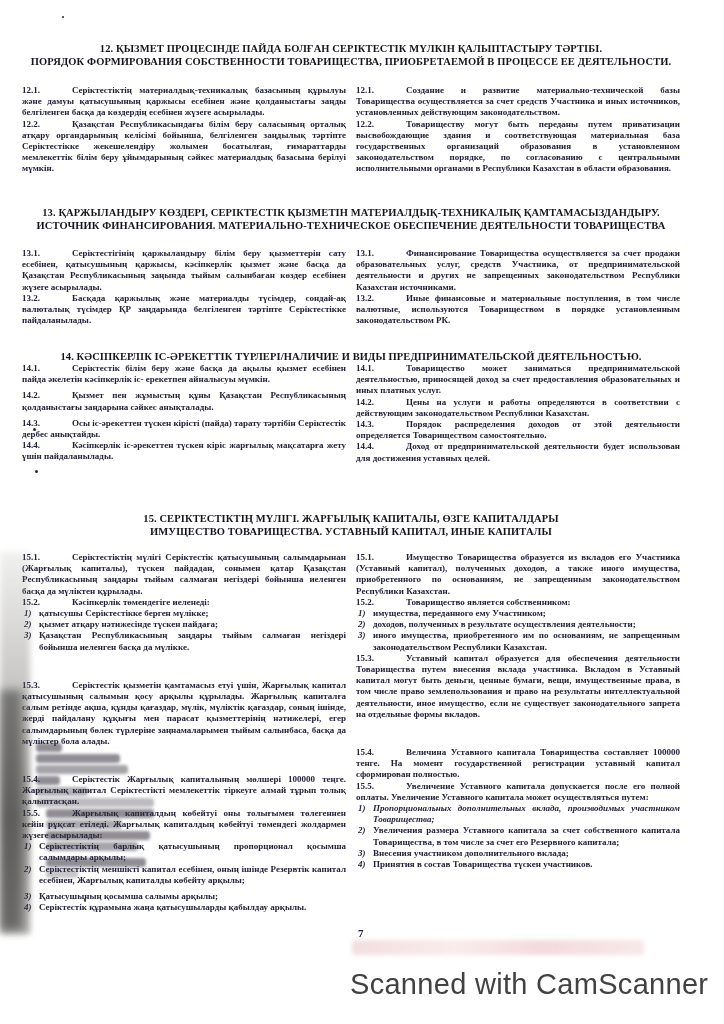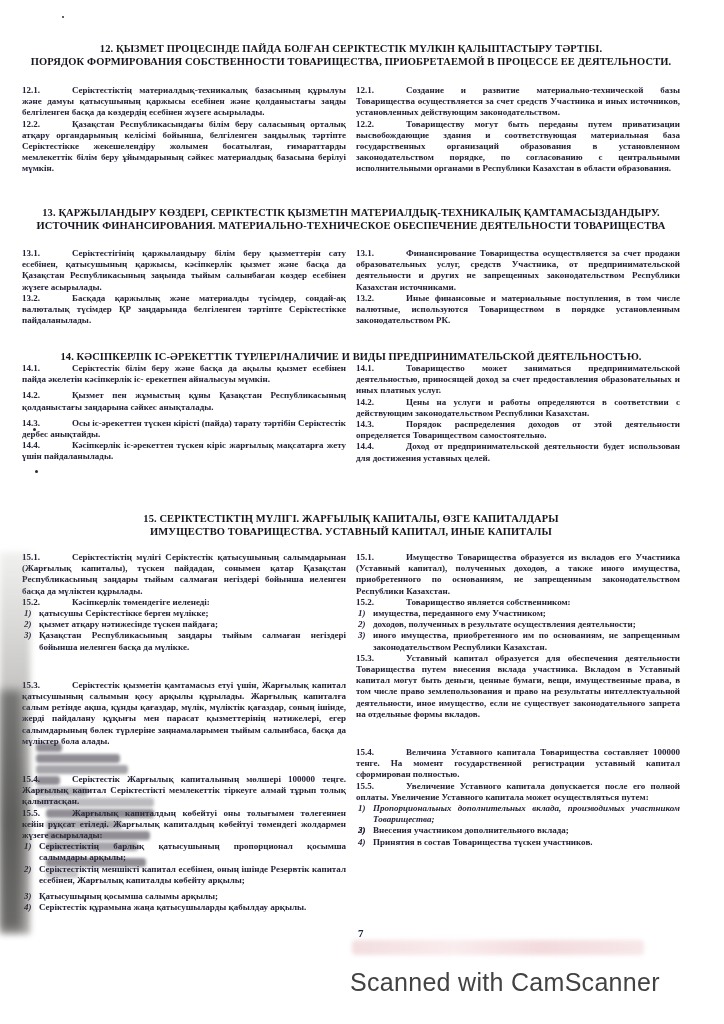--- a/index.html
+++ b/index.html
@@ -29,21 +29,21 @@
   #s12{top:42px;}  #s12 .cols{margin-top:17px;}
   #s13{top:206px;} #s13 .cols{margin-top:16px;}
   #s14{top:350px;} #s14 .cols{}
   #s15{top:512px;} #s15 .cols{margin-top:14px;}
   .pageno{
     position:absolute;left:358px;top:927px;font-size:11px;font-weight:700;color:#23233a;
   }
   .footer-text{
     position:absolute;left:350px;top:968px;
     font-family:"Liberation Sans","DejaVu Sans",sans-serif;
-    font-size:25px;color:#424242;letter-spacing:.3px;white-space:nowrap;
+    font-size:29px;color:#424242;letter-spacing:.3px;white-space:nowrap;
   }
   .wm{
     position:absolute;left:352px;top:940px;width:292px;height:15px;border-radius:4px;
     background:linear-gradient(90deg,rgba(222,168,172,.38),rgba(228,160,168,.20) 35%,rgba(226,168,175,.42) 65%,rgba(222,165,170,.26));
     filter:blur(2px);
   }
   .band{
     position:absolute;left:0;top:552px;width:30px;height:382px;
     background:linear-gradient(180deg,rgba(160,158,150,.15),rgba(100,98,92,.40) 40%,rgba(60,58,55,.55) 70%,rgba(75,72,68,.45));
     filter:blur(3px);
@@ -140,21 +140,21 @@
       <div class="col">
         <p class="para"><span class="num">15.1.</span><span class="txt">Имущество Товарищества образуется из вкладов его Участника (Уставный капитал), полученных доходов, а также иного имущества, приобретенного по основаниям, не запрещенным законодательством Республики Казахстан.</span></p>
         <p class="para"><span class="num">15.2.</span><span class="txt">Товарищество является собственником:</span></p>
         <p class="item"><span class="num">1)</span><span class="txt">имущества, переданного ему Участником;</span></p>
         <p class="item"><span class="num">2)</span><span class="txt">доходов, полученных в результате осуществления деятельности;</span></p>
         <p class="item"><span class="num">3)</span><span class="txt">иного имущества, приобретенного им по основаниям, не запрещенным законодательством Республики Казахстан.</span></p>
         <p class="para"><span class="num">15.3.</span><span class="txt">Уставный капитал образуется для обеспечения деятельности Товарищества путем внесения вклада участника. Вкладом в Уставный капитал могут быть деньги, ценные бумаги, вещи, имущественные права, в том числе право землепользования и право на результаты интеллектуальной деятельности, иное имущество, если не существует законодательного запрета на отдельные формы вкладов.</span></p>
         <p class="para gap-md"><span class="num">15.4.</span><span class="txt">Величина Уставного капитала Товарищества составляет 100000 тенге. На момент государственной регистрации уставный капитал сформирован полностью.</span></p>
         <p class="para"><span class="num">15.5.</span><span class="txt">Увеличение Уставного капитала допускается после его полной оплаты. Увеличение Уставного капитала может осуществляться путем:</span></p>
         <p class="item italic"><span class="num">1)</span><span class="txt">Пропорциональных дополнительных вклада, производимых участником Товарищества;</span></p>
-        <p class="item"><span class="num">2)</span></p>
+        <p class="item"><span class="num">2)</span><span class="txt">Увеличения размера Уставного капитала за счет собственного капитала Товарищества, в том числе за счет его Резервного капитала;</span></p>
         <p class="item"><span class="num">3)</span><span class="txt">Внесения участником дополнительного вклада;</span></p>
         <p class="item"><span class="num">4)</span><span class="txt">Принятия в состав Товарищества түскен участников.</span></p>
       </div>
     </div>
   </div>
 
   <div class="pageno">7</div>
   <div class="wm"></div>
   <div class="footer-text">Scanned with CamScanner</div>
 

